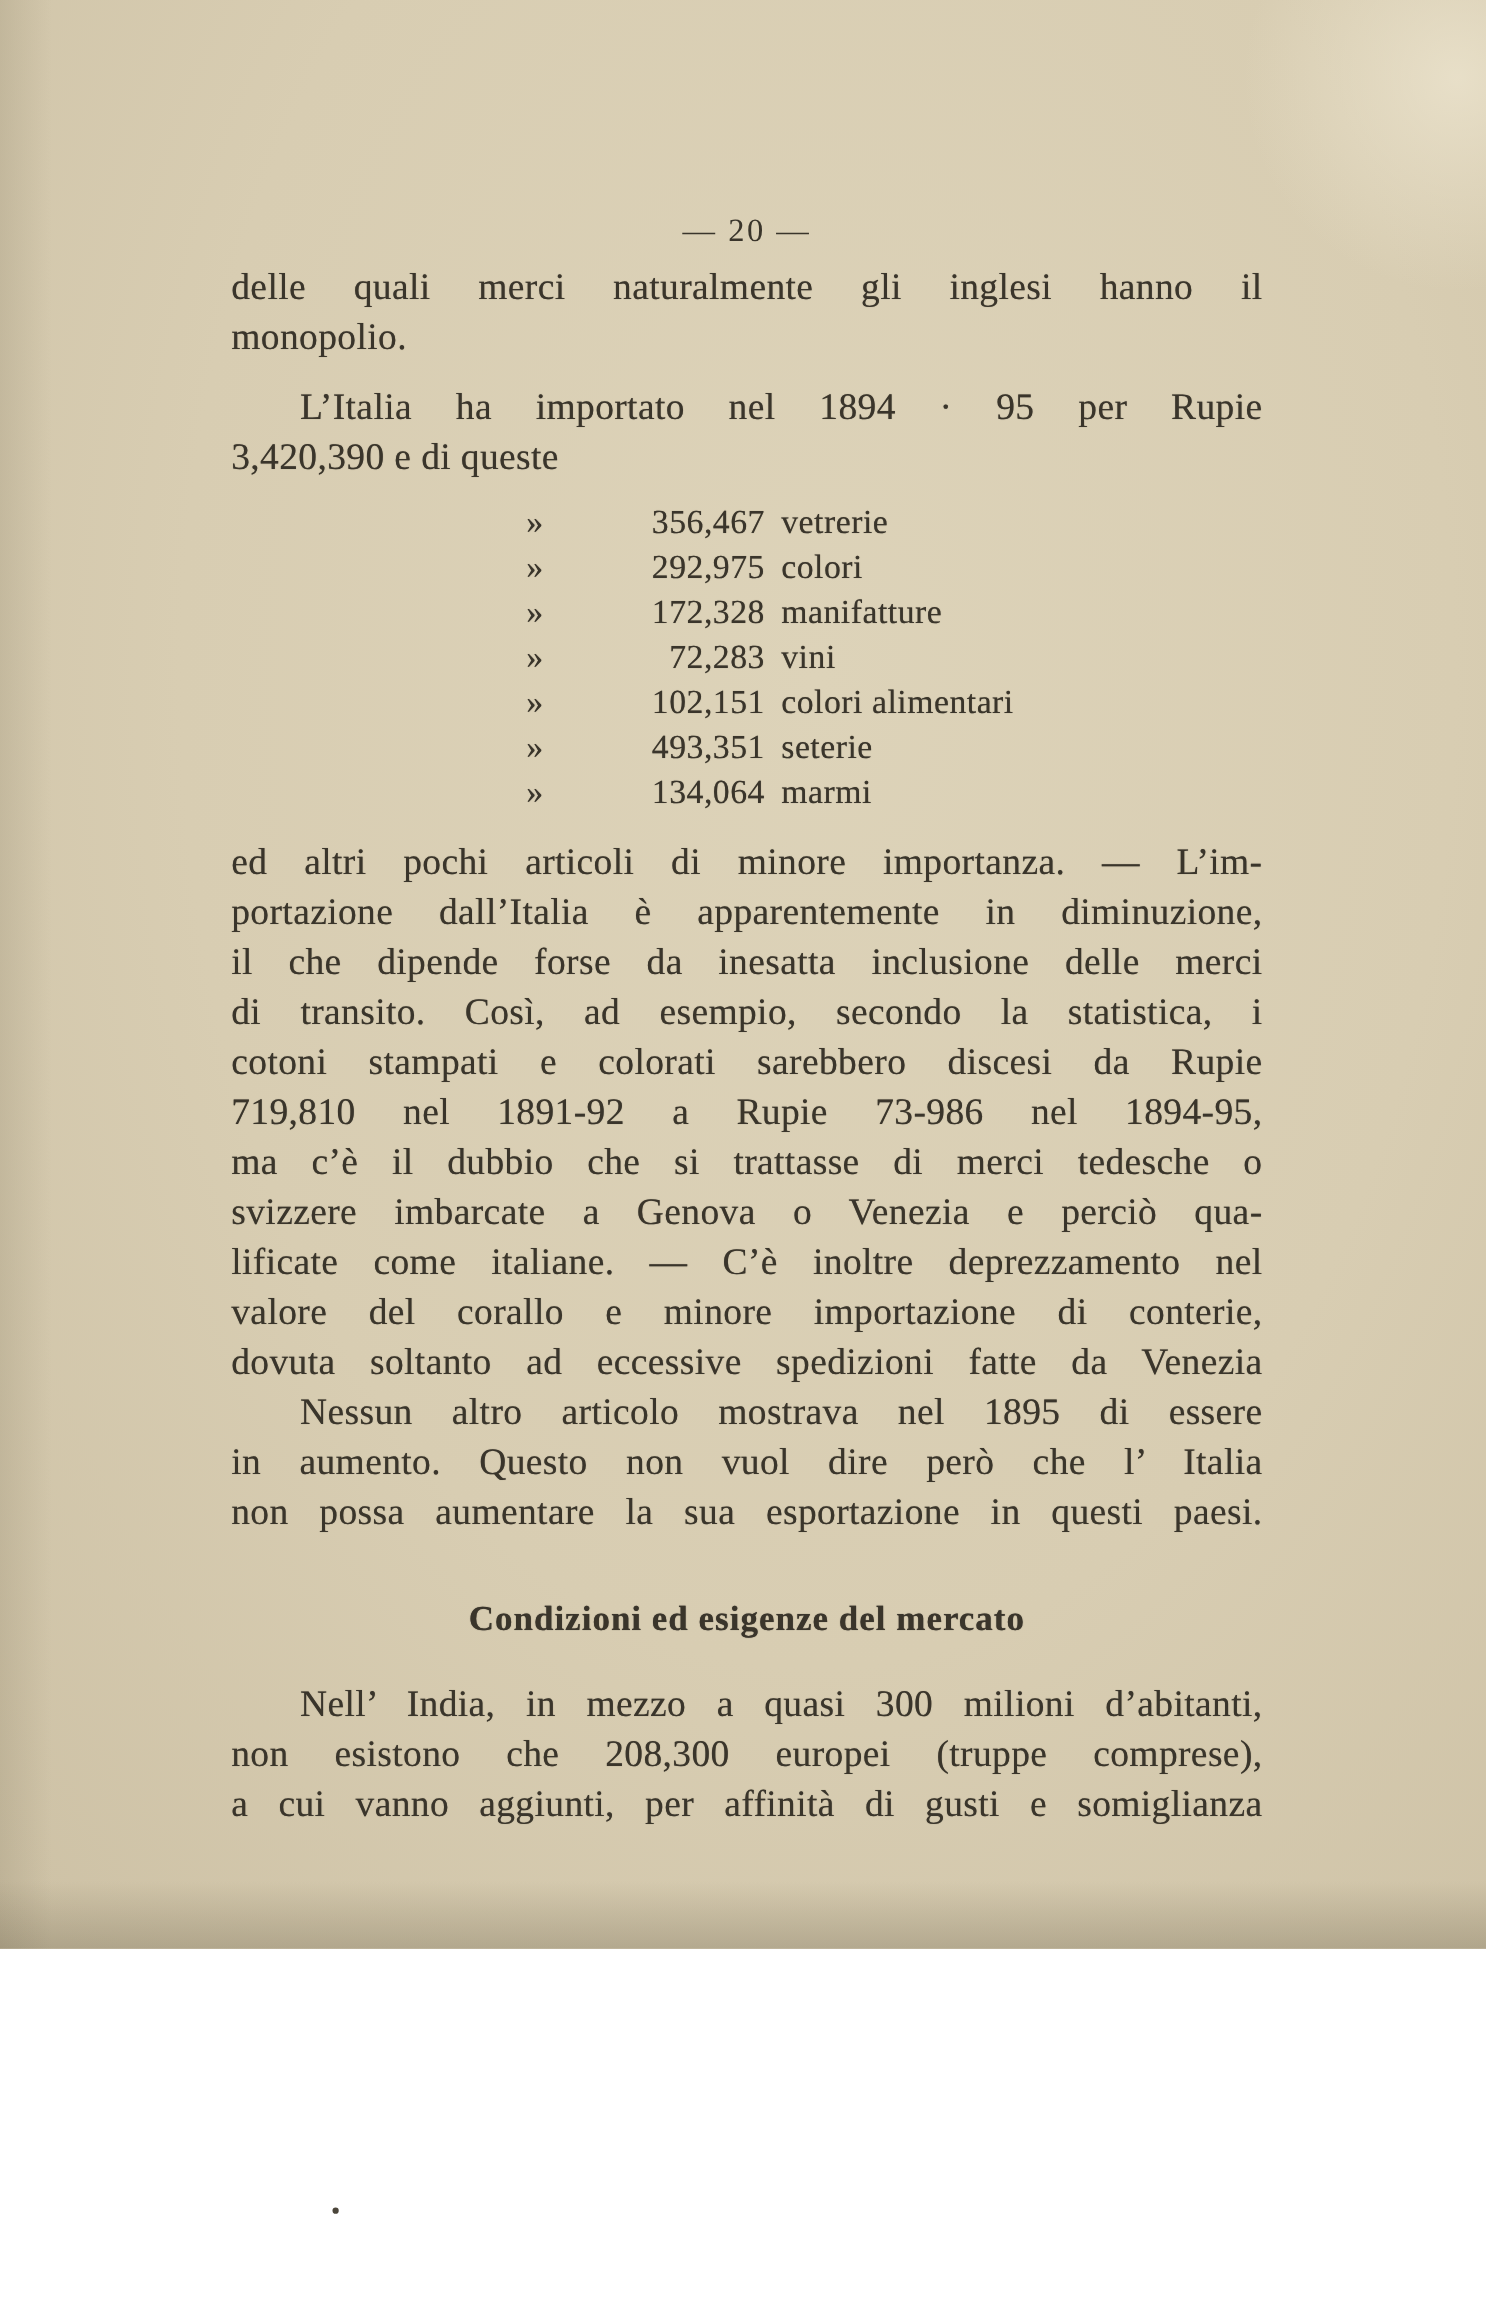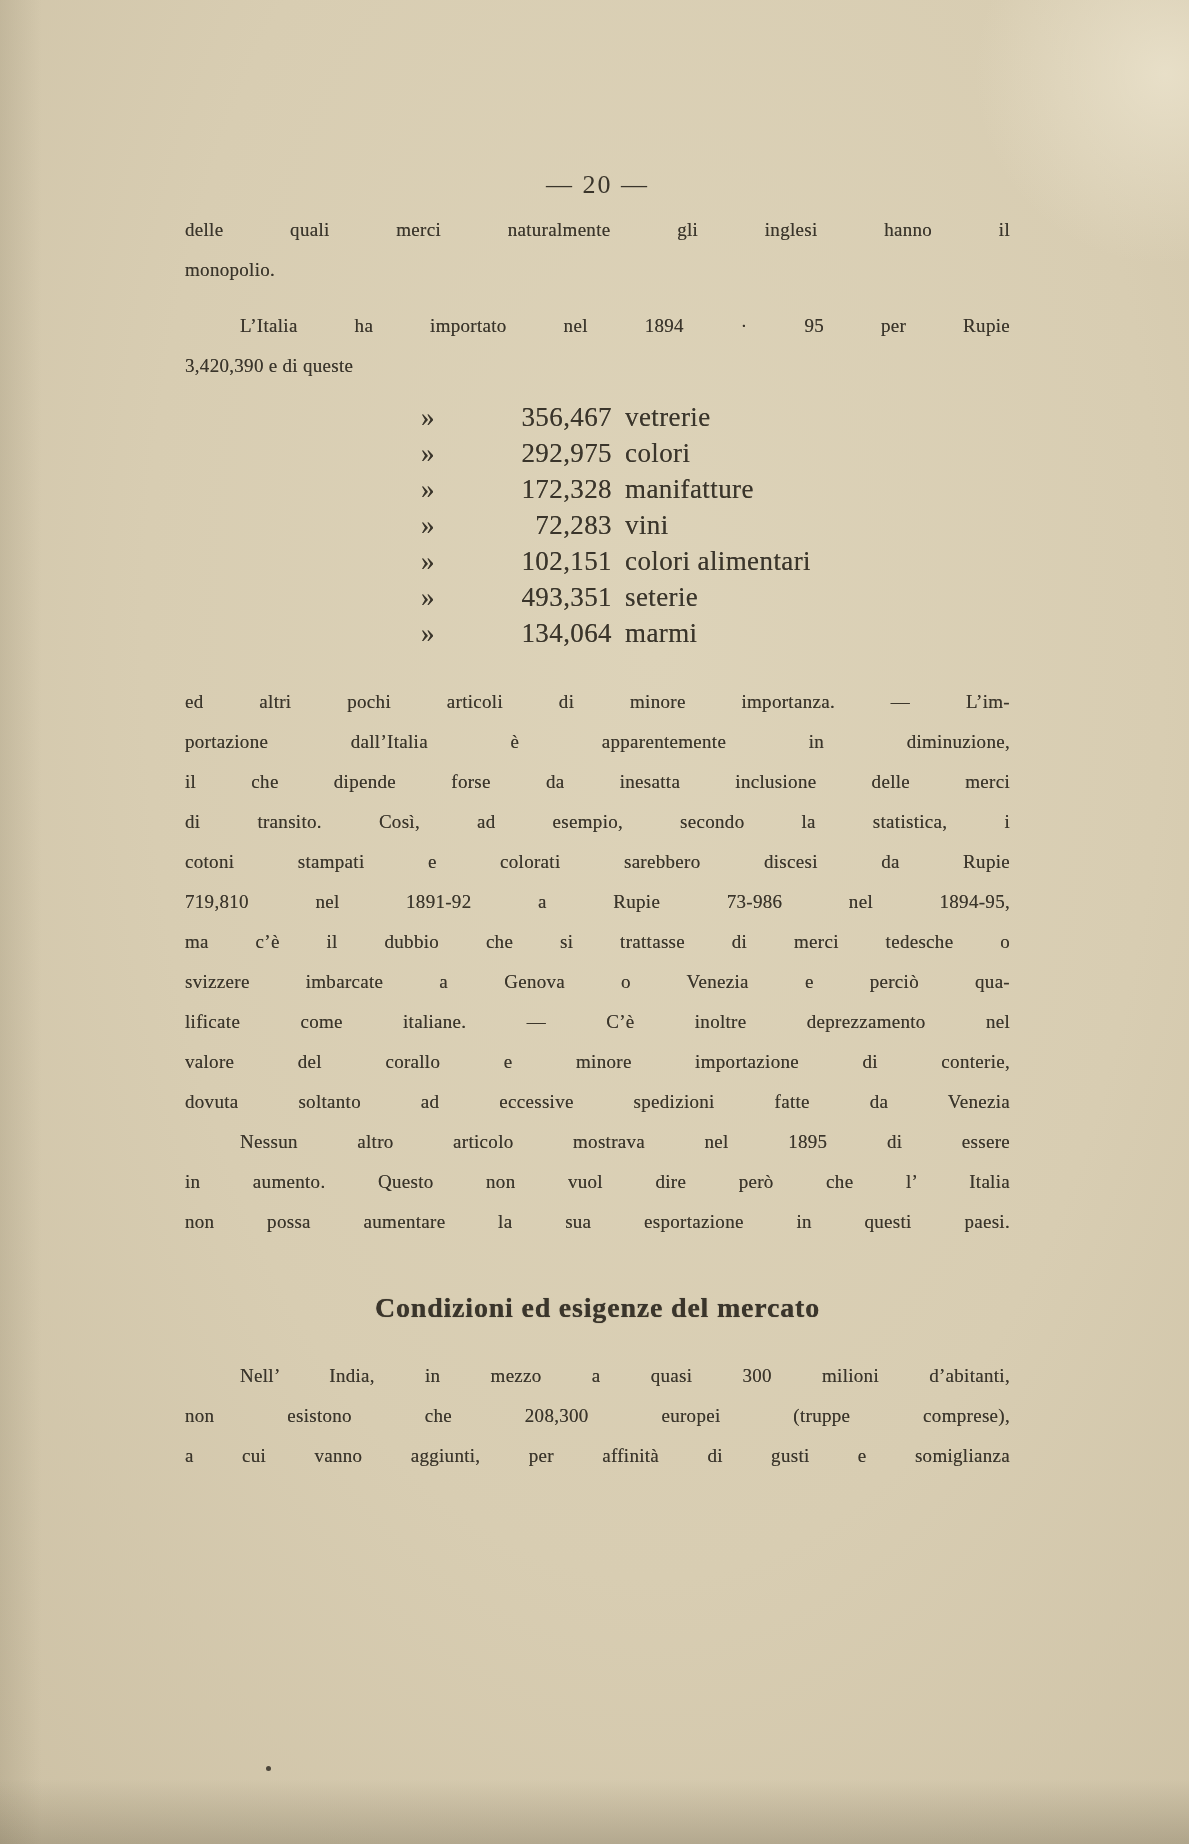--- a/index.html
+++ b/index.html
@@ -3,42 +3,42 @@
 <meta charset="utf-8">
 <style>
   html,body{margin:0;padding:0;}
   body{
     width:1189px;height:1844px;
     font-family:"Liberation Serif","DejaVu Serif",serif;
     overflow:hidden;
   }
   .page{
     position:relative;
-    width:1189px;height:1844px;
+    width:1189px;height:1559px;
     background-color:#d8cdb2;
     background-image:
       linear-gradient(to bottom, rgba(0,0,0,0) 96.5%, rgba(95,86,64,0.28) 100%),
       linear-gradient(to right, rgba(110,100,75,0.16) 0%, rgba(110,100,75,0) 3.5%),
       radial-gradient(circle at 98% 4%, rgba(236,228,206,0.8) 0%, rgba(236,228,206,0) 9%),
       radial-gradient(ellipse at 55% 35%, #ddd3b9 0%, #d8cdb2 55%, #cdc1a5 100%);
     color:#3a352b;
   }
   .text-block{
     position:absolute;
     left:185px; top:165px; width:825px;
   }
   .page-number{
     text-align:center;
     font-size:26px;
     line-height:40px;
     letter-spacing:2px;
   }
   .para{margin:0;}
   .line{
-    font-size:19px;
+    font-size:30px;
     line-height:40px;
     letter-spacing:0.3px;
     text-align:justify;
     text-shadow:0 0 0.6px rgba(58,53,43,0.65);
   }
   .j{text-align-last:justify;}
   .end{text-align-last:left;}
   .ind{padding-left:55px;}
   .p1{margin-top:5px;}
   .p2{margin-top:16px;}
@@ -47,21 +47,21 @@
     display:flex;
     align-items:baseline;
     height:36px;
     font-size:27px;
     letter-spacing:0.4px;
     text-shadow:0 0 0.6px rgba(58,53,43,0.65);
   }
   .tcur{width:250px;text-align:right;}
   .tamt{width:177px;text-align:right;}
   .titem{padding-left:13px;}
-  .p3{margin-top:28px;}
+  .p3{margin-top:16px;}
   .p4{margin-top:0;}
   .section-heading{
     margin-top:44px;
     height:44px;
     line-height:44px;
     text-align:center;
     font-size:28px;
     font-weight:bold;
     letter-spacing:0.8px;
     text-shadow:0 0 0.7px rgba(45,40,32,0.8);

